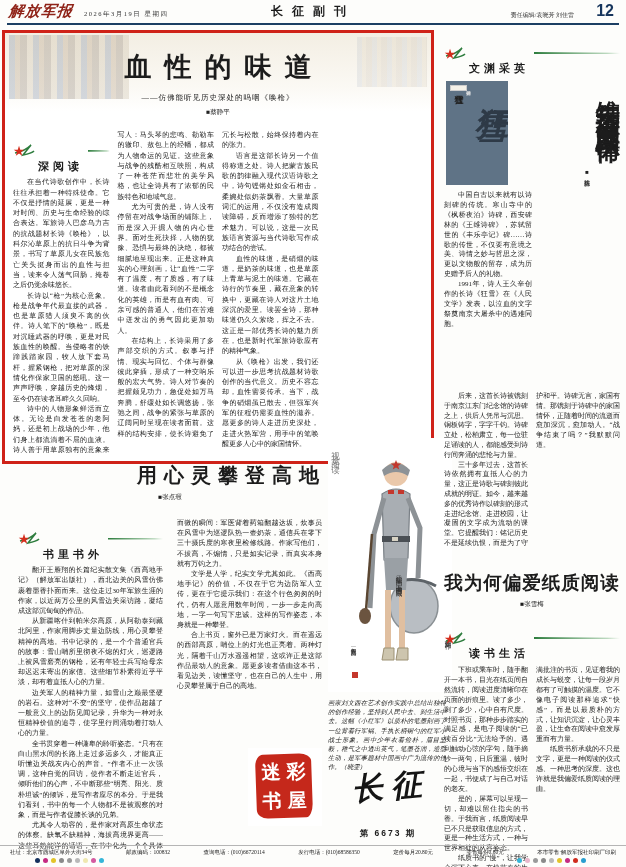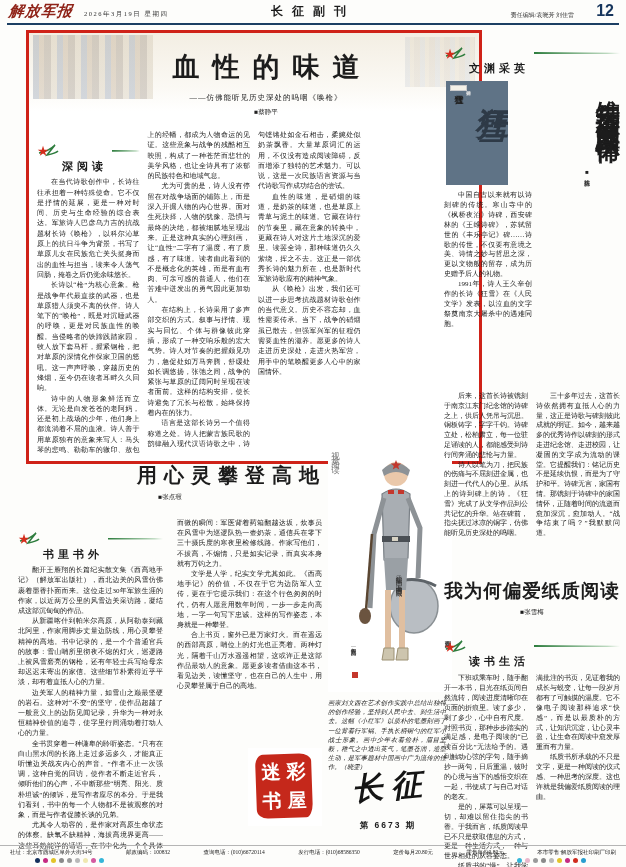--- a/index.html
+++ b/index.html
@@ -19,21 +19,21 @@
   .hdr-rule{position:absolute;left:7px;right:7px;top:23px;height:2px;background:#1c3f63;}
 
   
   .slabel{display:flex;align-items:center;gap:3px;width:100%;}
   .slabel svg{flex:0 0 auto;}
   .slabel-text{font-size:11px;font-weight:bold;letter-spacing:4px;font-family:"Liberation Sans",sans-serif;white-space:nowrap;margin-top:31px;}
   .slabel-rule{flex:1;height:2px;margin-left:2px;background:linear-gradient(90deg,#2e7d3e,#bcd9bf 85%,transparent);
                clip-path:polygon(0 0,100% 35%,100% 100%,0 100%);}
 
   
-  .redbox{position:absolute;left:26px;top:30px;width:426px;height:428px;border:3px solid #cf2218;background:#fff;padding-left:24px;}
+  .redbox{position:absolute;left:2px;top:30px;width:426px;height:428px;border:3px solid #cf2218;background:#fff;}
   .collage-band{position:absolute;left:0;top:0;right:0;height:78px;
      background:linear-gradient(180deg,#f3eee3,#fbf9f4 70%,#fff);}
   .collage-books{position:absolute;left:4px;top:2px;width:120px;height:64px;opacity:.33;
      background:repeating-linear-gradient(90deg,#7d8ba0 0 6px,#b09a7e 6px 11px,#8c7f70 11px 18px,#c9bda6 18px 24px);}
   .collage-books2{position:absolute;right:4px;top:4px;width:70px;height:50px;opacity:.16;
      background:repeating-linear-gradient(90deg,#95a2b5 0 5px,#c2b294 5px 9px,#a49684 9px 15px);}
   .lead-title{position:relative;margin-top:16px;text-align:center;font-size:27px;font-weight:bold;
               letter-spacing:13px;text-indent:13px;}
   .lead-sub{position:relative;margin-top:8px;text-align:center;font-size:7.5px;color:#222;letter-spacing:1px;}
   .lead-author{position:relative;margin-top:5px;text-align:center;font-size:6.5px;color:#222;}
@@ -64,42 +64,42 @@
   
   .seal-mask{position:absolute;left:248px;top:748px;width:74px;height:78px;background:#fff;}
   .seal{position:absolute;left:256px;top:754px;width:56px;height:64px;background:#c5281b;
         border-radius:14% 22% 12% 20%/18% 12% 22% 14%;transform:rotate(-2deg);
         display:grid;grid-template-columns:1fr 1fr;padding:3px;box-sizing:border-box;}
   .seal span{display:flex;align-items:center;justify-content:center;color:#fff;font-size:19px;
              font-weight:bold;line-height:1;}
   .brand{position:absolute;left:332px;top:766px;width:112px;height:86px;text-align:center;}
   .brand-sig{font-size:31px;font-weight:bold;font-style:italic;letter-spacing:8px;text-indent:6px;
              transform:rotate(-5deg);color:#151515;}
-  .brand-issue{margin-top:12px;font-size:8.5px;font-weight:bold;letter-spacing:2px;
+  .brand-issue{margin-top:20px;font-size:8.5px;font-weight:bold;letter-spacing:2px;
                font-family:"Liberation Sans",sans-serif;text-align:center;}
 
   
   .rightcol{position:absolute;left:444px;top:30px;width:176px;height:822px;}
   .poem-row{display:flex;margin-top:5px;}
   .poem-left{width:90px;flex:0 0 auto;}
   .cover{position:relative;width:62px;height:104px;margin-left:2px;background:#5f7386;overflow:hidden;}
   .cover-big{position:absolute;right:0px;top:2px;writing-mode:vertical-rl;font-size:34px;font-weight:bold;
              font-style:italic;color:#26313d;opacity:.85;line-height:1;}
   .cover-tag{position:absolute;left:4px;top:4px;background:#f4f1e8;padding:2px 1px;writing-mode:vertical-rl;
              font-size:9px;font-weight:bold;color:#222;border:0.5px solid #ccc;}
   .cover-side{position:absolute;left:20px;top:6px;writing-mode:vertical-rl;font-size:4.5px;color:#e6e6e6;}
   .poem-body-top{margin-top:6px;width:88px;height:194px;overflow:hidden;font-size:7px;line-height:9.9px;
                  text-align:justify;}
   .poem-right{flex:1;display:flex;justify-content:flex-end;}
   .poem-author-v{writing-mode:vertical-rl;font-size:6px;color:#222;margin-top:88px;height:60px;}
   .poem-title-v{writing-mode:vertical-rl;font-size:24px;font-weight:bold;line-height:1;
                 letter-spacing:4px;height:304px;margin-left:5px;}
   .poem-body{margin-top:7px;height:166px;overflow:hidden;column-count:2;column-gap:8px;column-fill:auto;
              font-size:7px;line-height:9.8px;text-align:justify;}
-  .paper-title{margin-top:20px;text-align:center;font-size:18.5px;font-weight:bold;letter-spacing:1px;}
+  .paper-title{margin-top:12px;text-align:center;font-size:18.5px;font-weight:bold;letter-spacing:1px;}
   .paper-author{margin:5px 0 6px;text-align:center;font-size:6.5px;}
   .paper-body{margin-top:5px;height:222px;overflow:hidden;column-count:2;column-gap:8px;column-fill:auto;
               font-size:7px;line-height:9.9px;text-align:justify;}
 
   
   .footer{position:absolute;left:0;right:0;top:845px;height:22px;border-top:1px solid #b5b5b5;}
   .footer-items{display:flex;justify-content:space-between;padding:3px 10px 0;font-size:5.5px;color:#222;}
   .dots{position:absolute;top:12px;display:flex;gap:3px;}
   .dots i{width:5px;height:5px;border-radius:50%;display:block;}
   .dots-left{left:35px;} .dots-right{right:40px;}
@@ -230,21 +230,20 @@
             <p>1991年，诗人王久辛创作的长诗《狂雪》在《人民文学》发表，以泣血的文字祭奠南京大屠杀中的遇难同胞。</p>
           </div>
       </div>
       <div class="poem-right">
         <div class="poem-author-v">■沈根新</div>
         <div class="poem-title-v">镌刻于诗碑中的家国情怀</div>
       </div>
     </div>
     <div class="poem-body bodytext">
         <p>后来，这首长诗被镌刻于南京江东门纪念馆的诗碑之上，供后人凭吊与沉思。铜板铸字，字字千钧。诗碑立处，松柏肃立，每一位驻足诵读的人，都能感受到诗行间奔涌的悲怆与力量。</p>
-        <p>诗人以笔为刀，把民族的伤痛与不屈刻进金属，也刻进一代代人的心里。从纸上的诗到碑上的诗，《狂雪》完成了从文学作品到公共记忆的升华。站在碑前，指尖抚过冰凉的铜字，仿佛能听见历史深处的呜咽。</p>
         <p>三十多年过去，这首长诗依然拥有直抵人心的力量，这正是诗歌与碑刻彼此成就的明证。如今，越来越多的优秀诗作以碑刻的形式走进纪念馆、走进校园，让凝固的文字成为流动的课堂。它提醒我们：铭记历史不是延续仇恨，而是为了守护和平。诗碑无言，家国有情。那镌刻于诗碑中的家国情怀，正随着时间的流逝而愈加深沉，愈加动人。“战争结束了吗？”我默默问道。</p>
       </div>
 
     <div class="paper-title">我为何偏爱纸质阅读</div>
     <div class="paper-author">■张雪梅</div>
     <div class="slabel">
       <svg width="22" height="15" viewBox="0 0 22 15">
         <path d="M2,10 C8,9 13,7 18,2 L10,12 C15,11 19,10 21,8" fill="none" stroke="#2e7d3e" stroke-width="1.6"></path>
         <text x="0" y="11.5" font-size="12" fill="#d42d1c">★</text>
       </svg>

